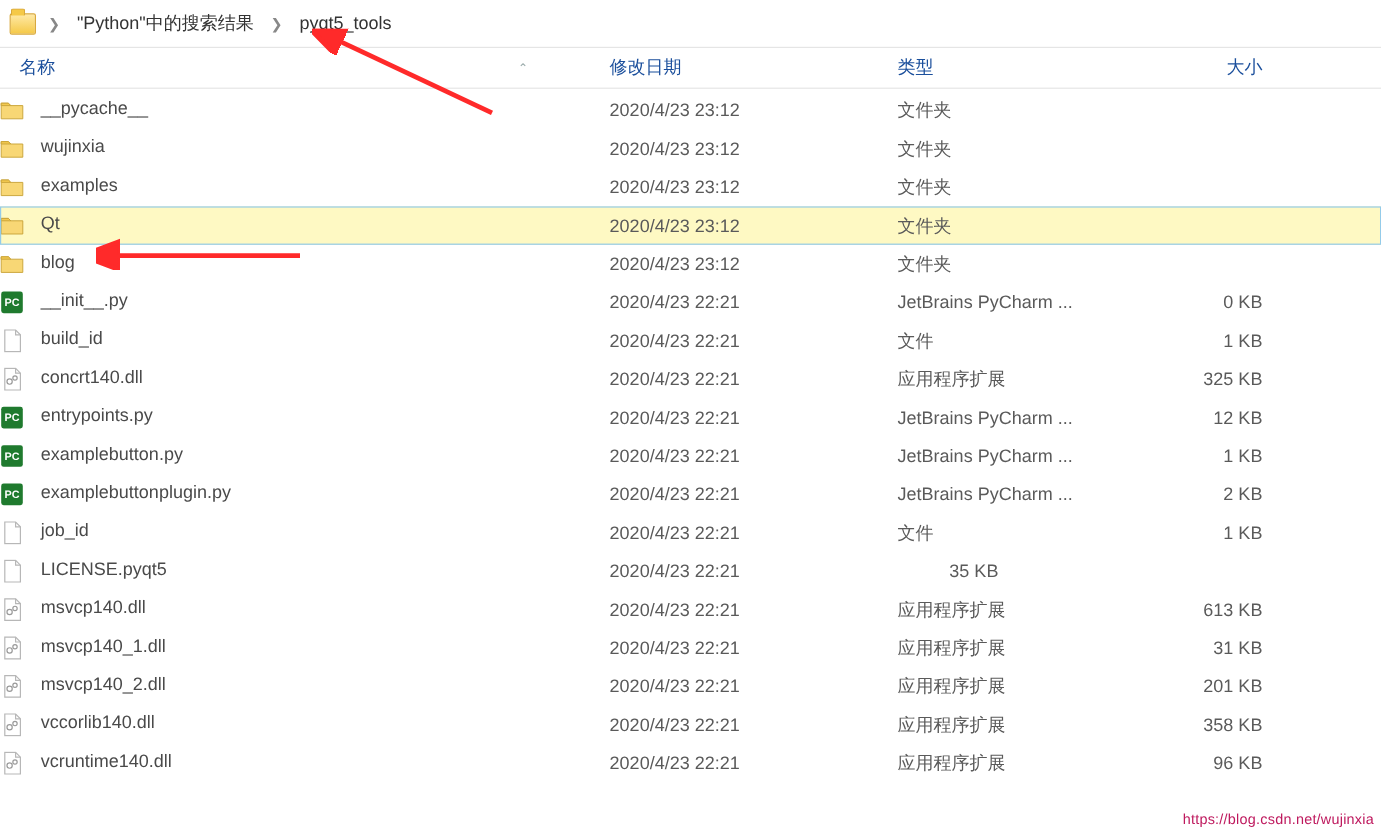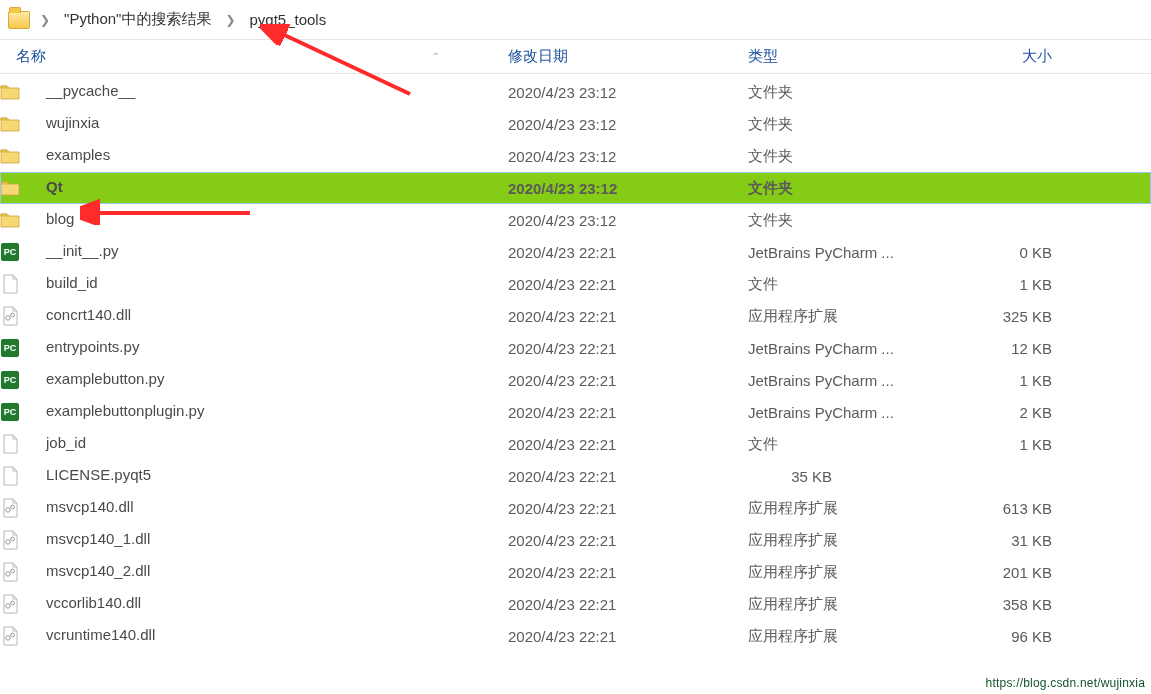--- a/index.html
+++ b/index.html
@@ -50,44 +50,43 @@
   .col-size   { flex:0 0 110px; text-align:right; padding-right:18px;}
   .sort-caret { font-size:10px; color:#9aa; margin-left:auto; margin-right:20px;}
   .files { padding-top:2px;}
   .row {
     display:flex; align-items:center;
     height:32px;
     font-size:15px;
     color:#4a4a4a;
   }
   .row.sel {
-    background:#84cc16;
+    background:#fef9c3;
     outline:1px solid #94cbe9;
     outline-offset:-1px;
-    font-weight:bold;
   }
   .row .col-date,
   .row .col-type,
   .row .col-size { color:#5a5a5a; }
   .icon {
     width:20px; height:20px; flex:0 0 20px;
     display:inline-flex; align-items:center; justify-content:center;
-    margin-right:26px;
+    margin-right:14px;
   }
   .icon svg { width:20px; height:20px; }
   .name-cell { flex:0 0 460px; display:flex; align-items:flex-start; }
   .filename {}
   
   .arrow {
     position:absolute; pointer-events:none;
     stroke:#ff2a2a; fill:#ff2a2a;
   }
   .watermark{
     position:absolute; right:6px; bottom:4px;
-    font-size:12px; color:#14532d;
+    font-size:12px; color:#be185d;
     font-family: Arial, sans-serif;
     letter-spacing:0.2px;
   }
 </style>
 </head>
 <body>
 
 <div class="breadcrumb">
   <span class="folder-main"></span>
   <span class="chev">❯</span>

